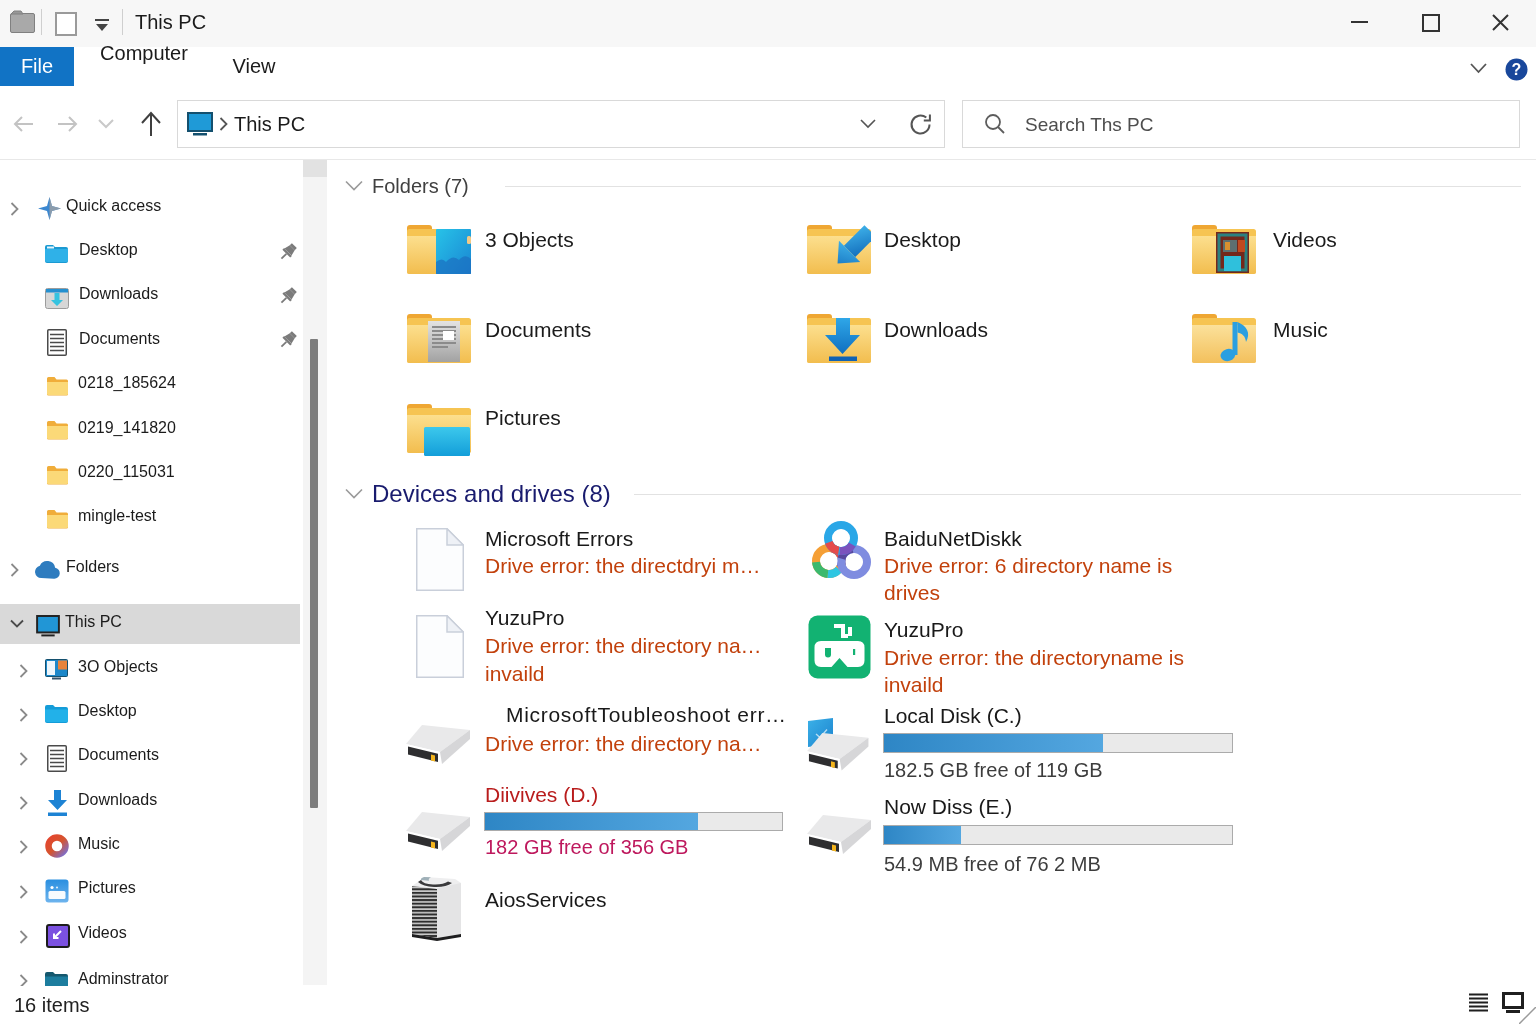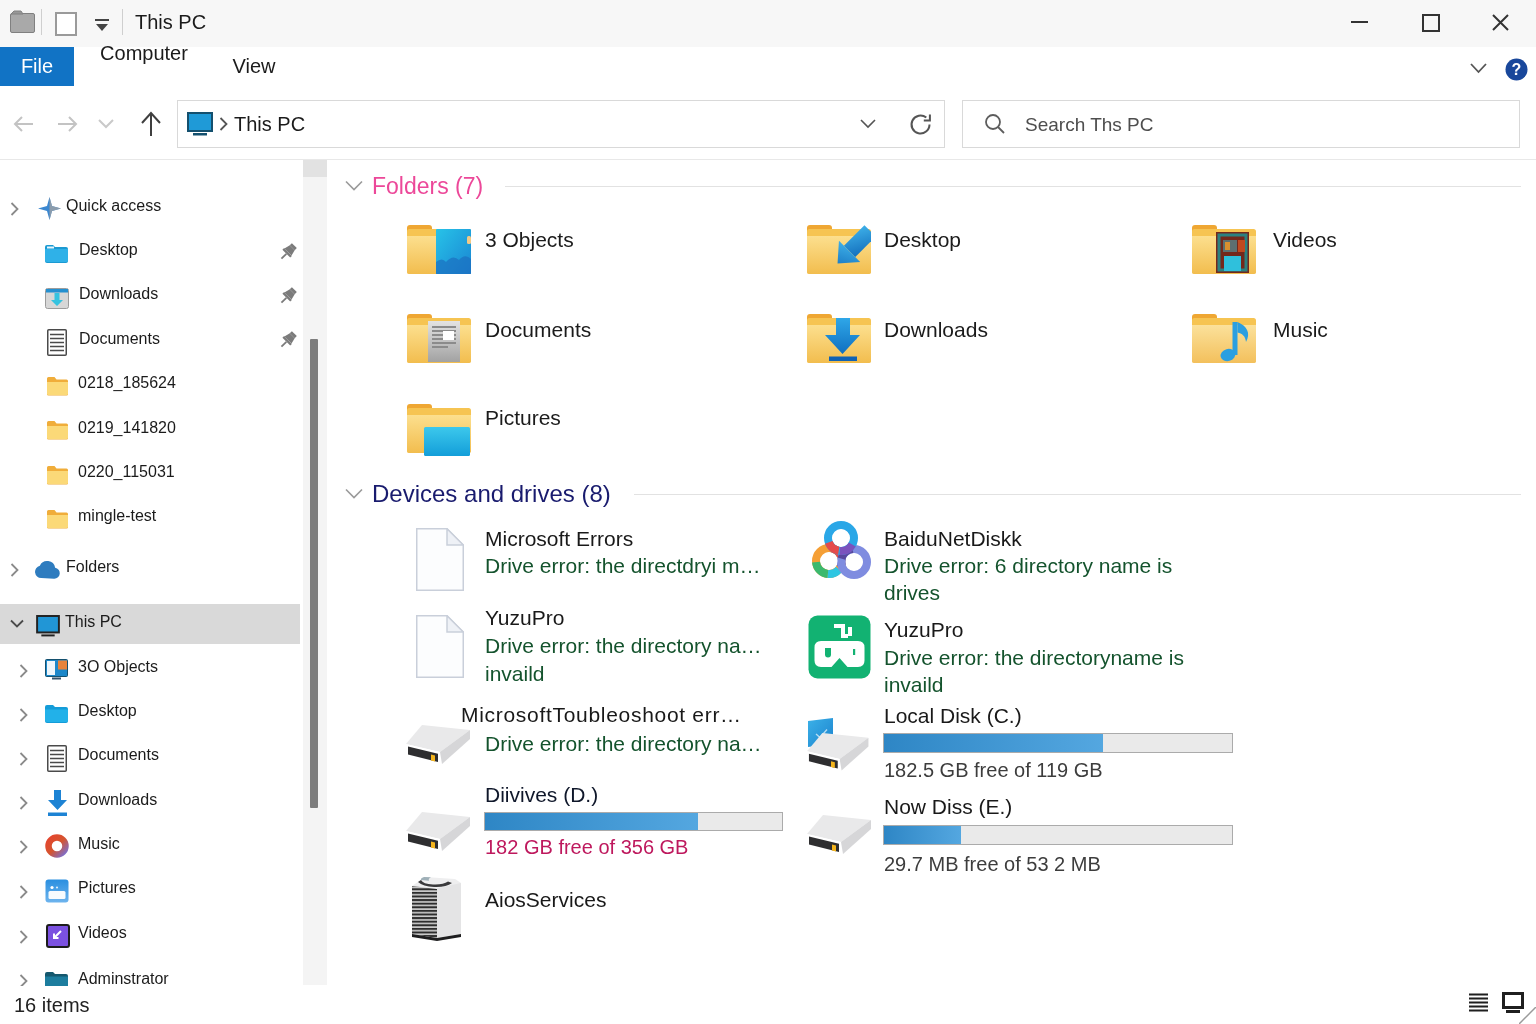--- a/index.html
+++ b/index.html
@@ -1,20 +1,20 @@
 <!DOCTYPE html>
 <html><head>
 <meta charset="utf-8">
 <style>
   html,body{margin:0;padding:0}
   body{width:1536px;height:1024px;position:relative;font-family:"Liberation Sans",sans-serif;
        background:#ffffff;overflow:hidden;color:#1b1b1b;-webkit-font-smoothing:antialiased}
   .abs{position:absolute}
   .t20{font-size:16px;letter-spacing:0}
-  .sub{font-size:21px;color:#14532d}
+  .sub{font-size:21px;color:#c2410c}
   svg{display:block}
   .title{font-size:20px;color:#1a1a1a}
 </style>
 </head>
 <body>
 
 <div class="abs" style="left:0;top:0;width:1536px;height:47px;background:#f7f7f7"></div>
 <div class="abs" style="left:10px;top:10px">
   <svg width="25" height="23" viewBox="0 0 25 23">
     <rect x="0.5" y="3.5" width="24" height="19" rx="1.5" fill="#a9a9a9" stroke="#808080"></rect>
@@ -271,21 +271,21 @@
   </svg>
 <svg class="abs" style="left:44px;top:971px" width="25" height="17" viewBox="0 0 25 17">
   <path d="M1 3 a2 2 0 0 1 2-2 h6 l2 2 h11 a2 2 0 0 1 2 2 v10 H1 Z" fill="#15586e"></path>
   <path d="M1 5.5 h23 V15 H1 Z" fill="#1d7d9e"></path>
 </svg>
 <div class="abs t20" style="left:78px;top:970px">Adminstrator</div>
 
 <svg class="abs" style="left:345px;top:180px" width="18" height="11" viewBox="0 0 18 11">
     <path d="M1 1.5 L9 9.5 L17 1.5" stroke="#9a9a9a" stroke-width="1.6" fill="none"></path>
   </svg>
-<div class="abs" style="left:372px;top:172px;font-size:23px;line-height:28px;color:#ec4899">Folders (7)</div>
+<div class="abs" style="left:372px;top:172px;font-size:20px;line-height:28px;color:#404040">Folders (7)</div>
 <div class="abs" style="left:505px;top:186px;width:1016px;height:1px;background:#e2e2e2"></div>
 
 <svg class="abs" style="left:345px;top:488px" width="18" height="11" viewBox="0 0 18 11">
     <path d="M1 1.5 L9 9.5 L17 1.5" stroke="#9a9a9a" stroke-width="1.6" fill="none"></path>
   </svg>
 <div class="abs" style="left:372px;top:480px;font-size:24px;line-height:28px;color:#191b6e">Devices and drives (8)</div>
 <div class="abs" style="left:634px;top:494px;width:887px;height:1px;background:#e2e2e2"></div>
 
 <svg class="abs" style="left:407px;top:220px" width="64" height="54" viewBox="0 0 64 54">
   <defs>
@@ -467,21 +467,21 @@
 <div class="abs sub" style="left:884px;top:646px">Drive error: the directoryname is</div>
 <div class="abs sub" style="left:884px;top:673px">invaild</div>
 
 <svg class="abs" style="left:406px;top:725px" width="64" height="42" viewBox="0 0 64 42">
   <polygon points="0,19 16,0 64,5 34,27" fill="#e9e9ea"></polygon>
   <polygon points="34,27 64,5 64,14 36,39" fill="#d6d6d8"></polygon>
   <polygon points="0,19 34,27 34,39 0,31" fill="#fff"></polygon>
   <polygon points="2,21.5 32,28.8 32,37 2,29.5" fill="#2e2e30"></polygon>
   <rect x="25" y="29.5" width="4" height="6" fill="#f5b51d" transform="skewY(13)" transform-origin="25 29.5"></rect>
 </svg>
-<div class="abs" style="left:461px;top:703px;color:#191919;font-size:21px;letter-spacing:0.7px">MicrosoftToubleoshoot err…</div>
+<div class="abs" style="left:506px;top:703px;color:#191919;font-size:21px;letter-spacing:0.7px">MicrosoftToubleoshoot err…</div>
 <div class="abs sub" style="left:485px;top:732px">Drive error: the directory na…</div>
 
 <svg class="abs" style="left:807px;top:718px" width="64" height="53" viewBox="0 0 64 53">
   <defs>
       <linearGradient id="ld" x1="0" y1="0" x2="1" y2="1">
         <stop offset="0" stop-color="#3bb1e8"></stop>
         <stop offset="1" stop-color="#1c83ce"></stop>
       </linearGradient>
     </defs>
   <polygon points="1,3 26,0 26,26 1,29" fill="url(#ld)"></polygon>
@@ -499,36 +499,36 @@
 <div class="abs" style="left:884px;top:734px;width:219px;height:18px;background:linear-gradient(90deg,#2e86c5,#54a7e0)"></div>
 <div class="abs" style="left:884px;top:759px;font-size:20px;color:#3d3d3d">182.5 GB free of 119 GB</div>
 
 <svg class="abs" style="left:406px;top:812px" width="64" height="42" viewBox="0 0 64 42">
   <polygon points="0,19 16,0 64,5 34,27" fill="#e9e9ea"></polygon>
   <polygon points="34,27 64,5 64,14 36,39" fill="#d6d6d8"></polygon>
   <polygon points="0,19 34,27 34,39 0,31" fill="#fff"></polygon>
   <polygon points="2,21.5 32,28.8 32,37 2,29.5" fill="#2e2e30"></polygon>
   <rect x="25" y="29.5" width="4" height="6" fill="#f5b51d" transform="skewY(13)" transform-origin="25 29.5"></rect>
 </svg>
-<div class="abs" style="left:485px;top:783px;color:#0f172a;font-size:21px">Diivives (D.)</div>
+<div class="abs" style="left:485px;top:783px;color:#b91c1c;font-size:21px">Diivives (D.)</div>
 <div class="abs" style="left:484px;top:812px;width:299px;height:19px;border:1px solid #ababab;background:#eaeaea;box-sizing:border-box"></div>
 <div class="abs" style="left:485px;top:813px;width:213px;height:17px;background:linear-gradient(90deg,#2e86c5,#54a7e0)"></div>
 <div class="abs" style="left:485px;top:836px;font-size:20px;color:#be185d">182 GB free of 356 GB</div>
 
 <svg class="abs" style="left:807px;top:815px" width="64" height="42" viewBox="0 0 64 42">
   <polygon points="0,19 16,0 64,5 34,27" fill="#e9e9ea"></polygon>
   <polygon points="34,27 64,5 64,14 36,39" fill="#d6d6d8"></polygon>
   <polygon points="0,19 34,27 34,39 0,31" fill="#fff"></polygon>
   <polygon points="2,21.5 32,28.8 32,37 2,29.5" fill="#2e2e30"></polygon>
   <rect x="25" y="29.5" width="4" height="6" fill="#f5b51d" transform="skewY(13)" transform-origin="25 29.5"></rect>
 </svg>
 <div class="abs" style="left:884px;top:795px;color:#191919;font-size:21px">Now Diss (E.)</div>
 <div class="abs" style="left:883px;top:825px;width:350px;height:20px;border:1px solid #ababab;background:#eaeaea;box-sizing:border-box"></div>
 <div class="abs" style="left:884px;top:826px;width:77px;height:18px;background:linear-gradient(90deg,#2e86c5,#54a7e0)"></div>
-<div class="abs" style="left:884px;top:853px;font-size:20px;color:#3d3d3d">29.7 MB free of 53 2 MB</div>
+<div class="abs" style="left:884px;top:853px;font-size:20px;color:#3d3d3d">54.9 MB free of 76 2 MB</div>
 
 <svg class="abs" style="left:410px;top:873px" width="52" height="68" viewBox="0 0 52 68">
   <defs>
       <pattern id="grille" width="4" height="3.6" patternUnits="userSpaceOnUse">
     <rect width="4" height="3.6" fill="#d0d0d0"></rect>
         <rect y="0.9" width="4" height="2" fill="#2d2d2d"></rect>
   </pattern>
     </defs>
   <polygon points="27,8 51,10 51,61 27,65" fill="#e4e4e5"></polygon>
   <polygon points="2,13 15,4 45,6 51,10 24,16" fill="#eeeeef"></polygon>

